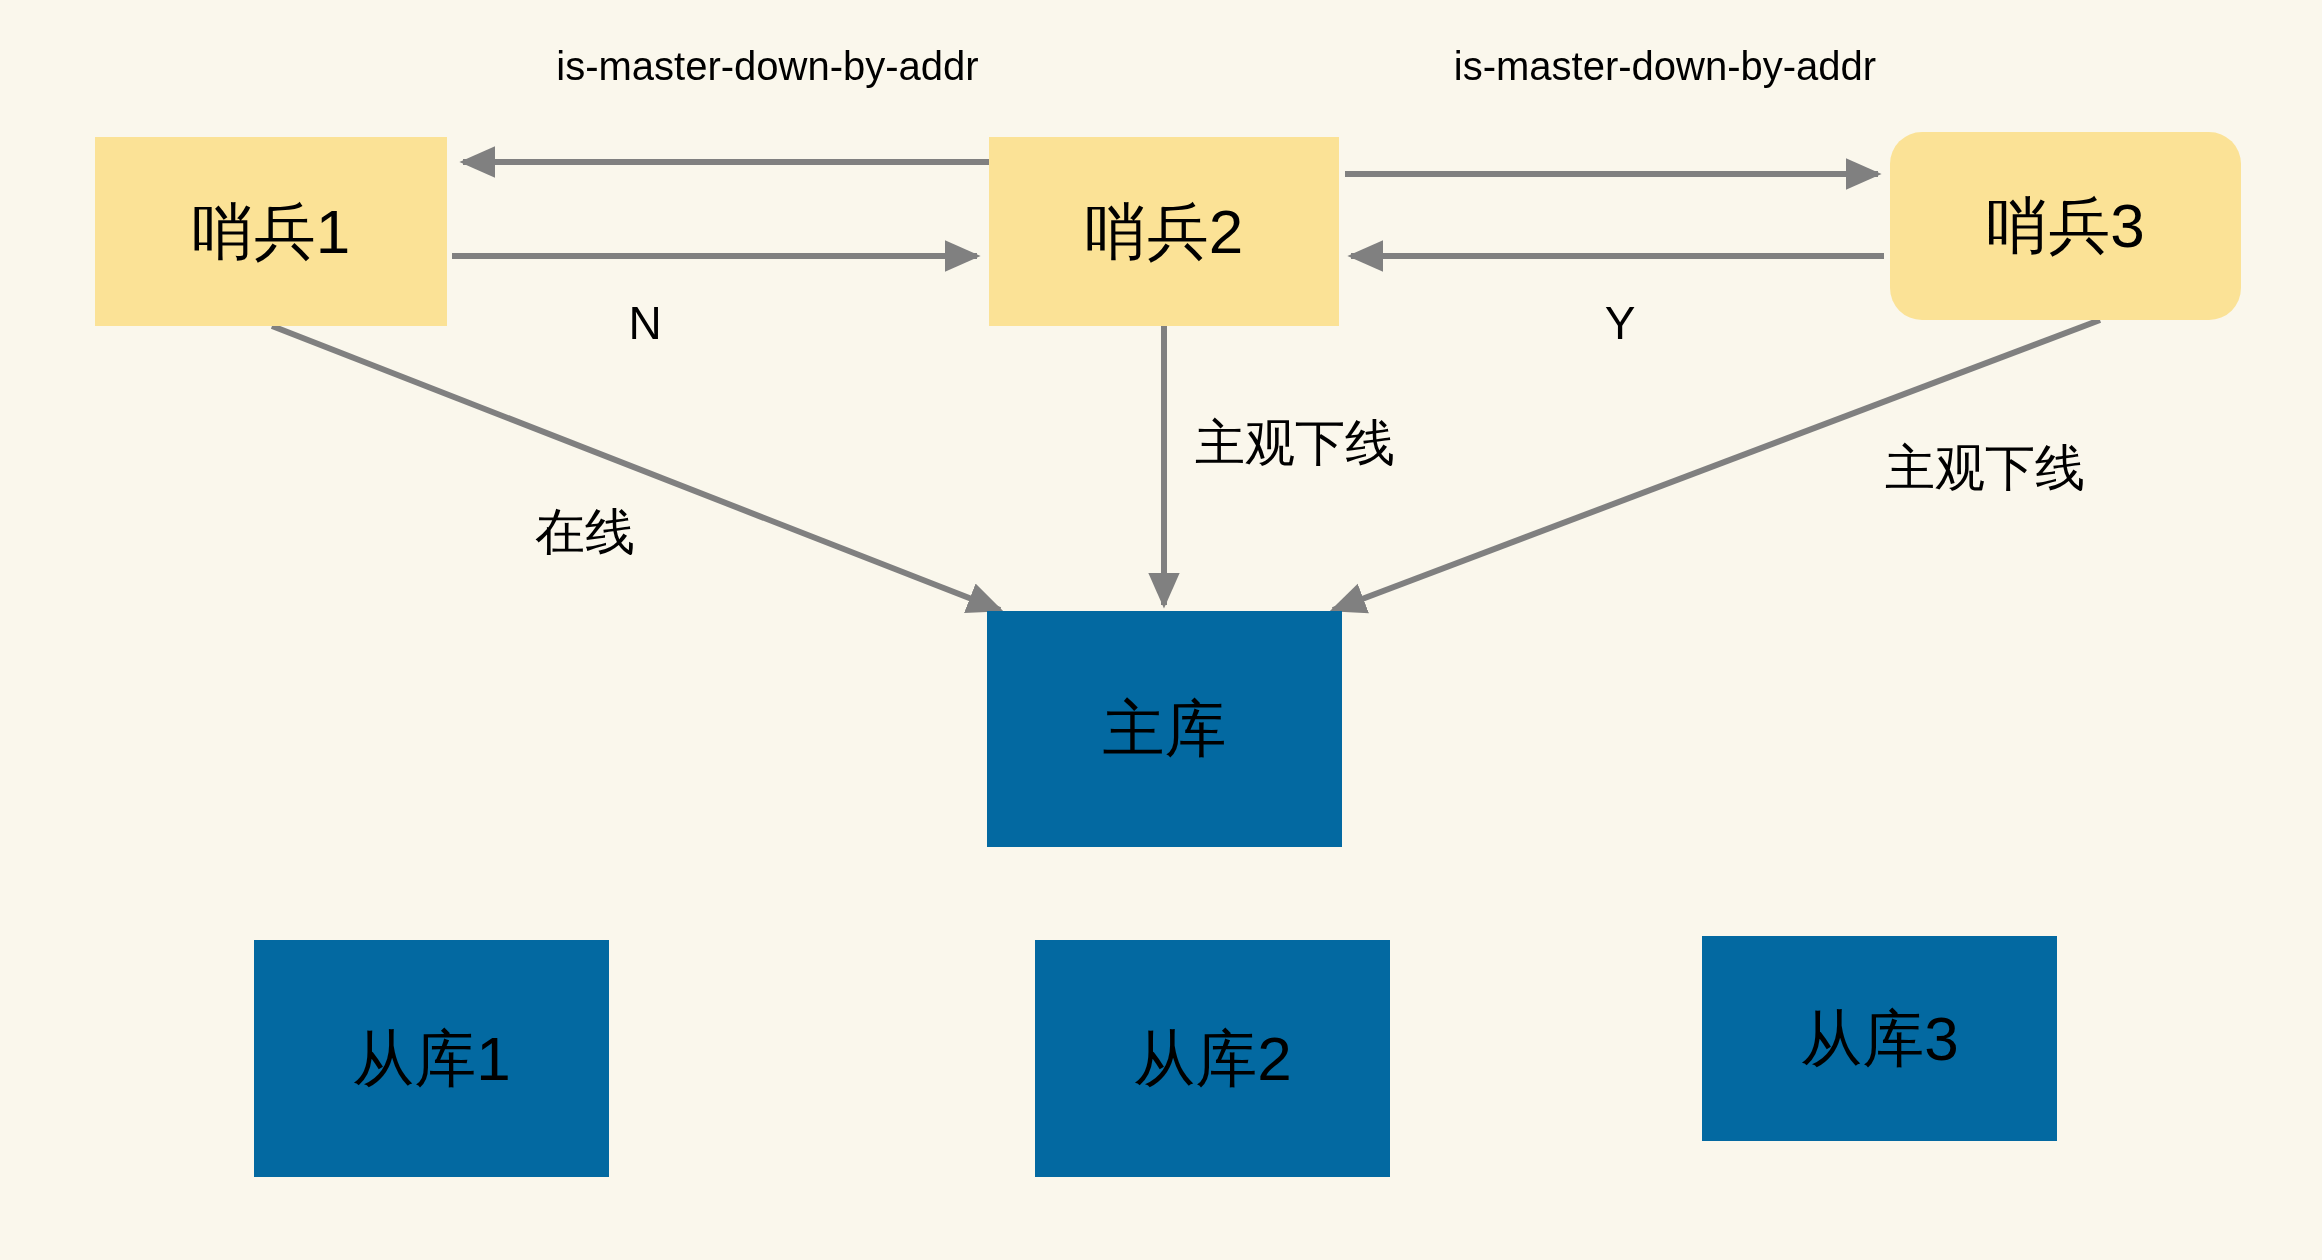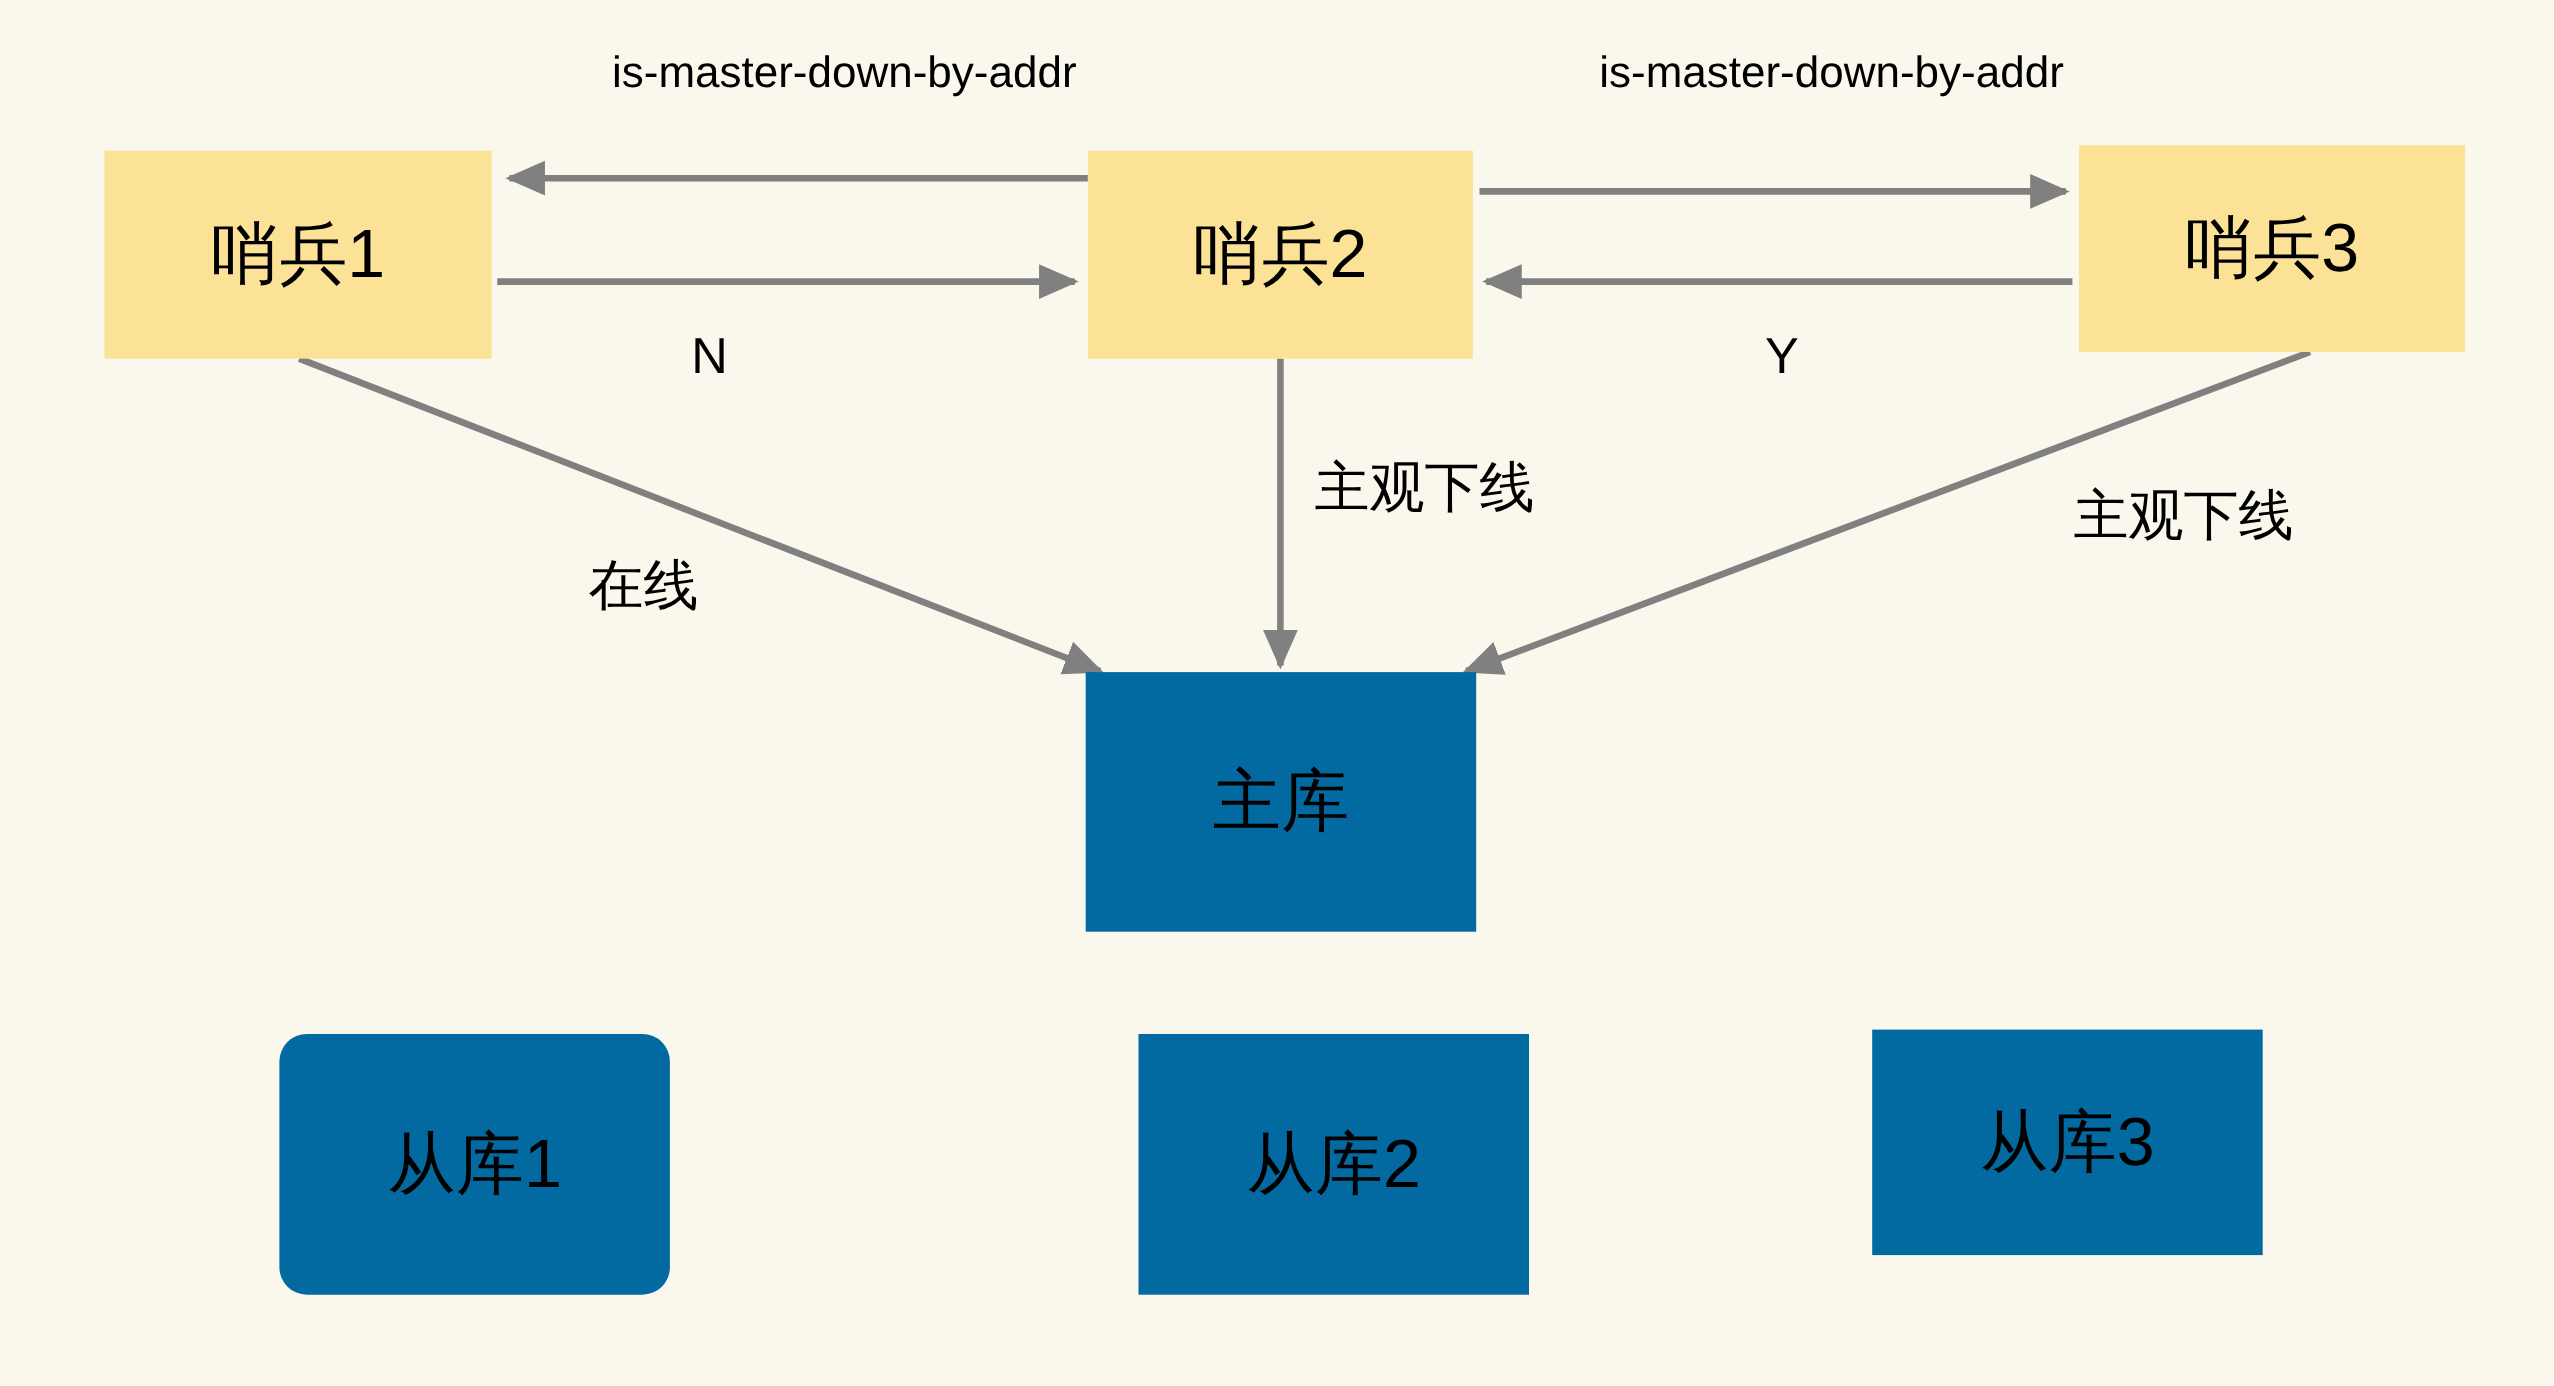--- a/index.html
+++ b/index.html
@@ -77,29 +77,29 @@
   </svg>
 
   <div class="node node-sentinel" style="left:95px; top:137px; width:352px; height:189px;">
     <span>哨兵1</span>
   </div>
 
   <div class="node node-sentinel" style="left:989px; top:137px; width:350px; height:189px;align-items:center;">
     <span>哨兵2</span>
   </div>
 
-  <div class="node node-sentinel" style="left:1890px; top:132px; width:351px; height:188px;">
+  <div class="node node-sentinel" style="left:1890px; top:132px; width:351px; height:188px;border-radius:32px;">
     <span>哨兵3</span>
   </div>
 
   <div class="node node-db" style="left:987px; top:611px; width:355px; height:236px;">
     <span>主库</span>
   </div>
 
-  <div class="node node-db" style="left:254px; top:940px; width:355px; height:237px;border-radius:25px;">
+  <div class="node node-db" style="left:254px; top:940px; width:355px; height:237px;">
     <span>从库1</span>
   </div>
 
   <div class="node node-db" style="left:1035px; top:940px; width:355px; height:237px;">
     <span>从库2</span>
   </div>
 
   <div class="node node-db" style="left:1702px; top:936px; width:355px; height:205px;">
     <span>从库3</span>
   </div>

